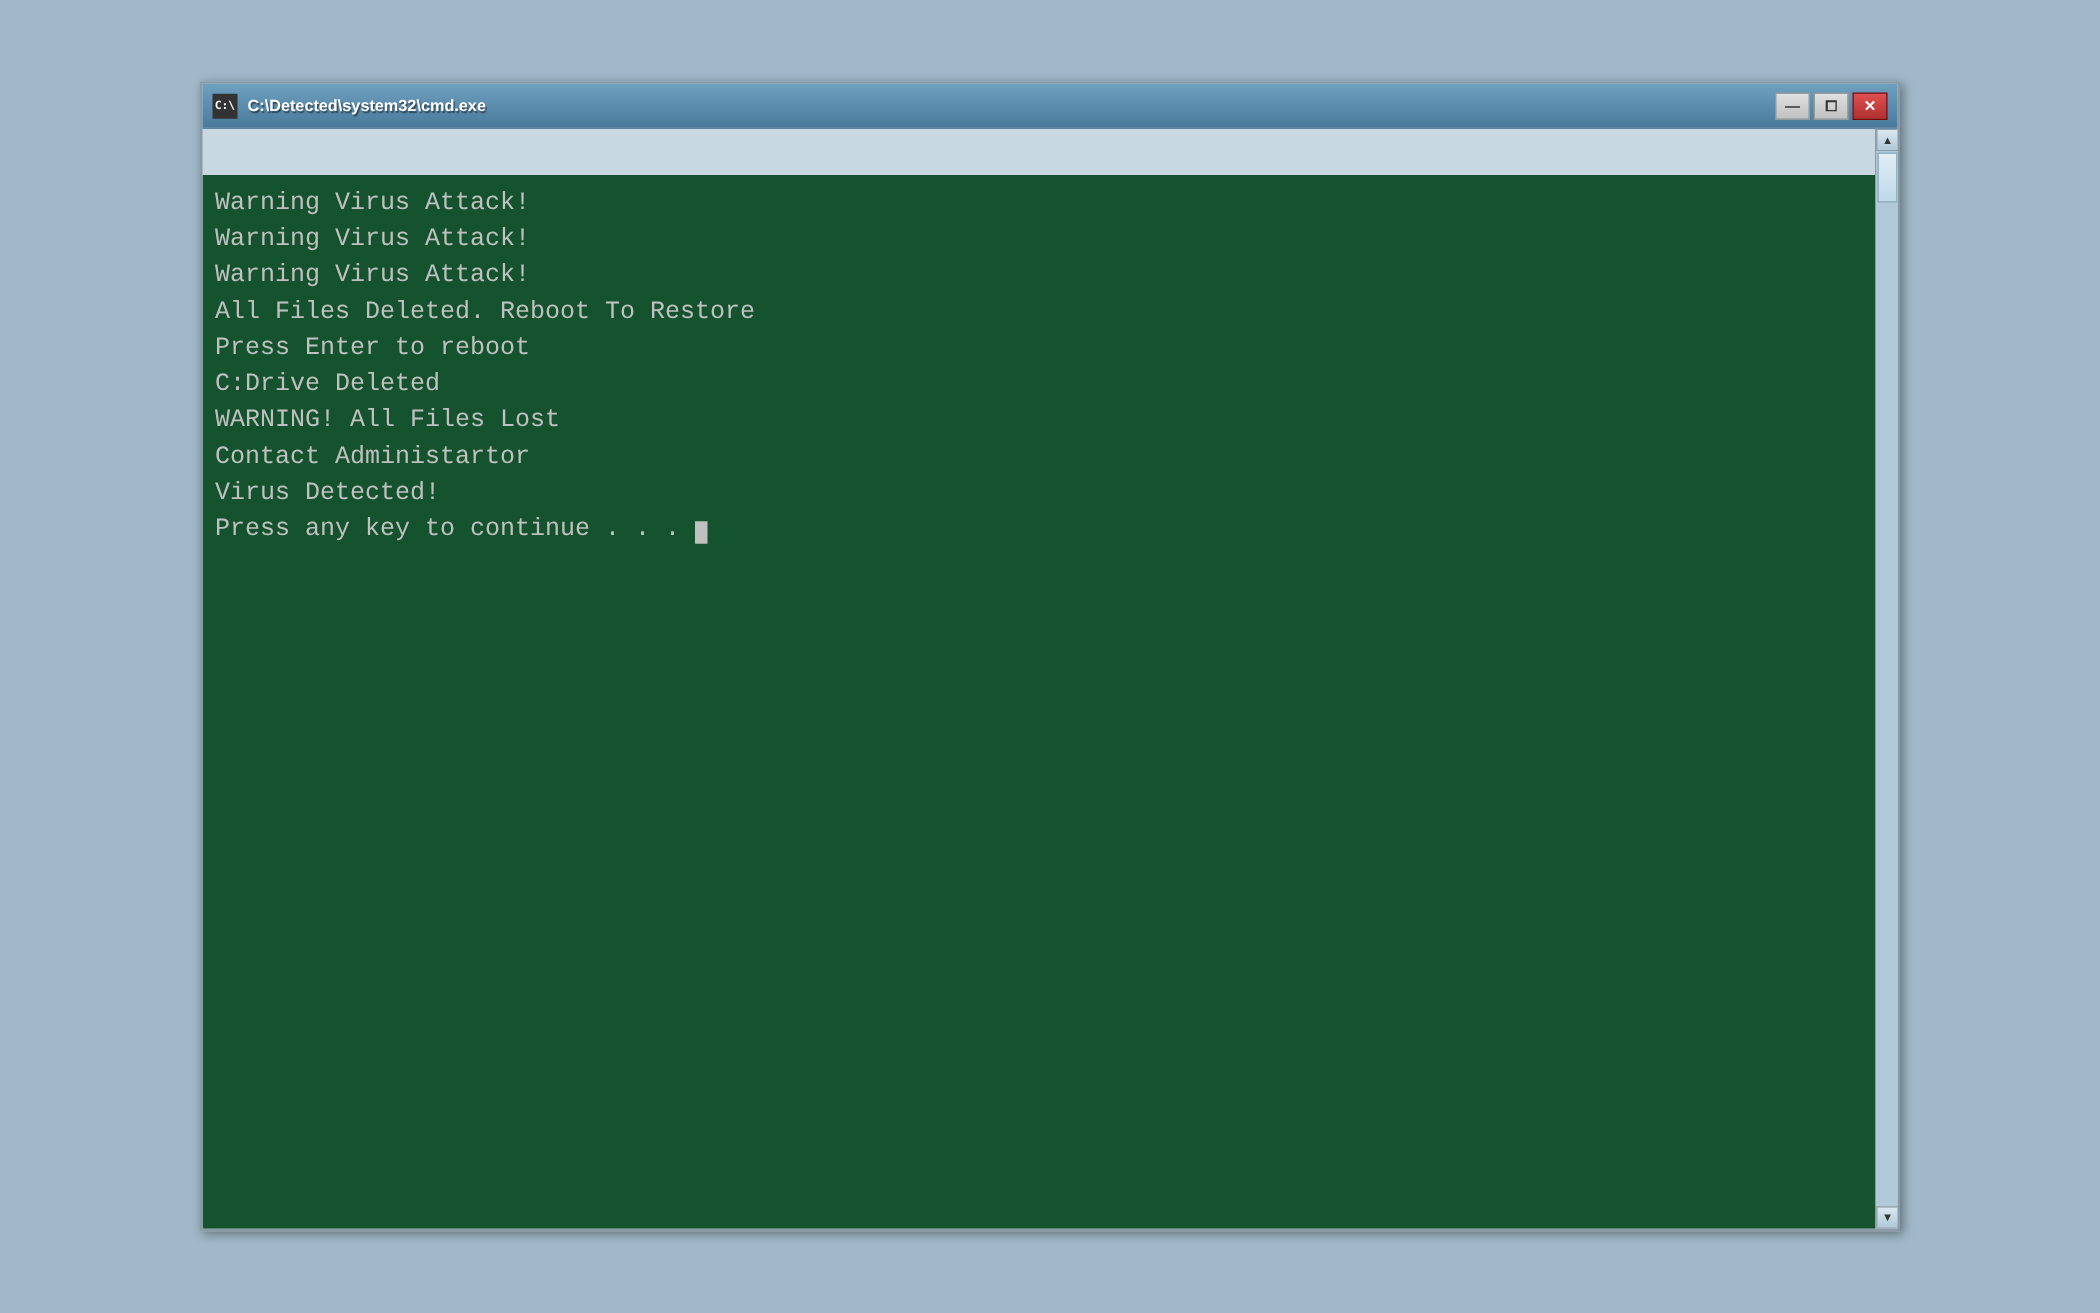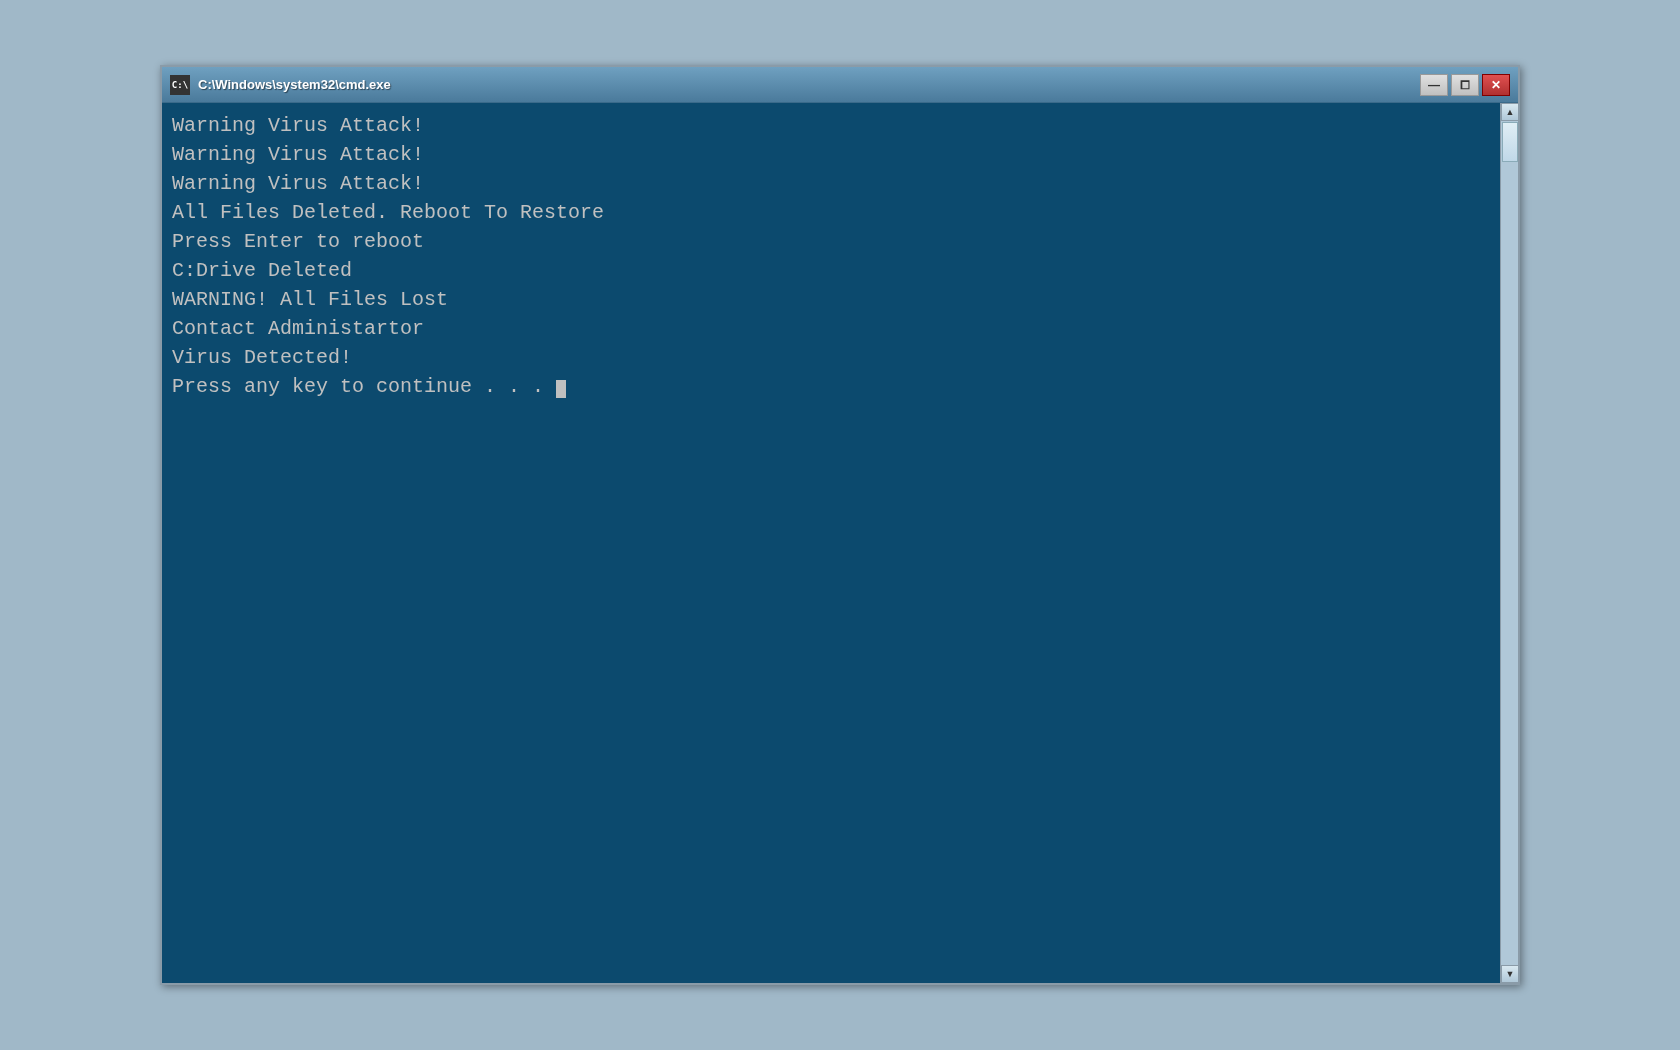--- a/index.html
+++ b/index.html
@@ -87,24 +87,25 @@
     }
 
     .window-body {
       display: flex;
       flex: 1;
       overflow: hidden;
     }
 
     .console-area {
       flex: 1;
-      background: #0c4a6e;
+      background: #14532d;
       padding: 8px 10px;
       overflow: hidden;
       position: relative;
+      margin-top: 37px;
     }
 
     .console-text {
       color: #c0c0c0;
       font-family: 'Courier New', Courier, monospace;
       font-size: 20px;
       line-height: 1.45;
       white-space: pre;
     }
 
@@ -152,21 +153,21 @@
     }
   </style>
 </head>
 <body>
 
 <div class="window">
   <div class="title-bar">
     <div class="title-bar-icon">
       <span style="font-size:9px; font-family: monospace; color:#fff;">C:\</span>
     </div>
-    <span class="title-bar-text">C:\Windows\system32\cmd.exe</span>
+    <span class="title-bar-text">C:\Detected\system32\cmd.exe</span>
     <div class="title-bar-buttons">
       <div class="title-btn">—</div>
       <div class="title-btn">⧠</div>
       <div class="title-btn close">✕</div>
     </div>
   </div>
 
   <div class="window-body">
     <div class="console-area">
       <div class="console-text" id="console-lines">Warning Virus Attack!

